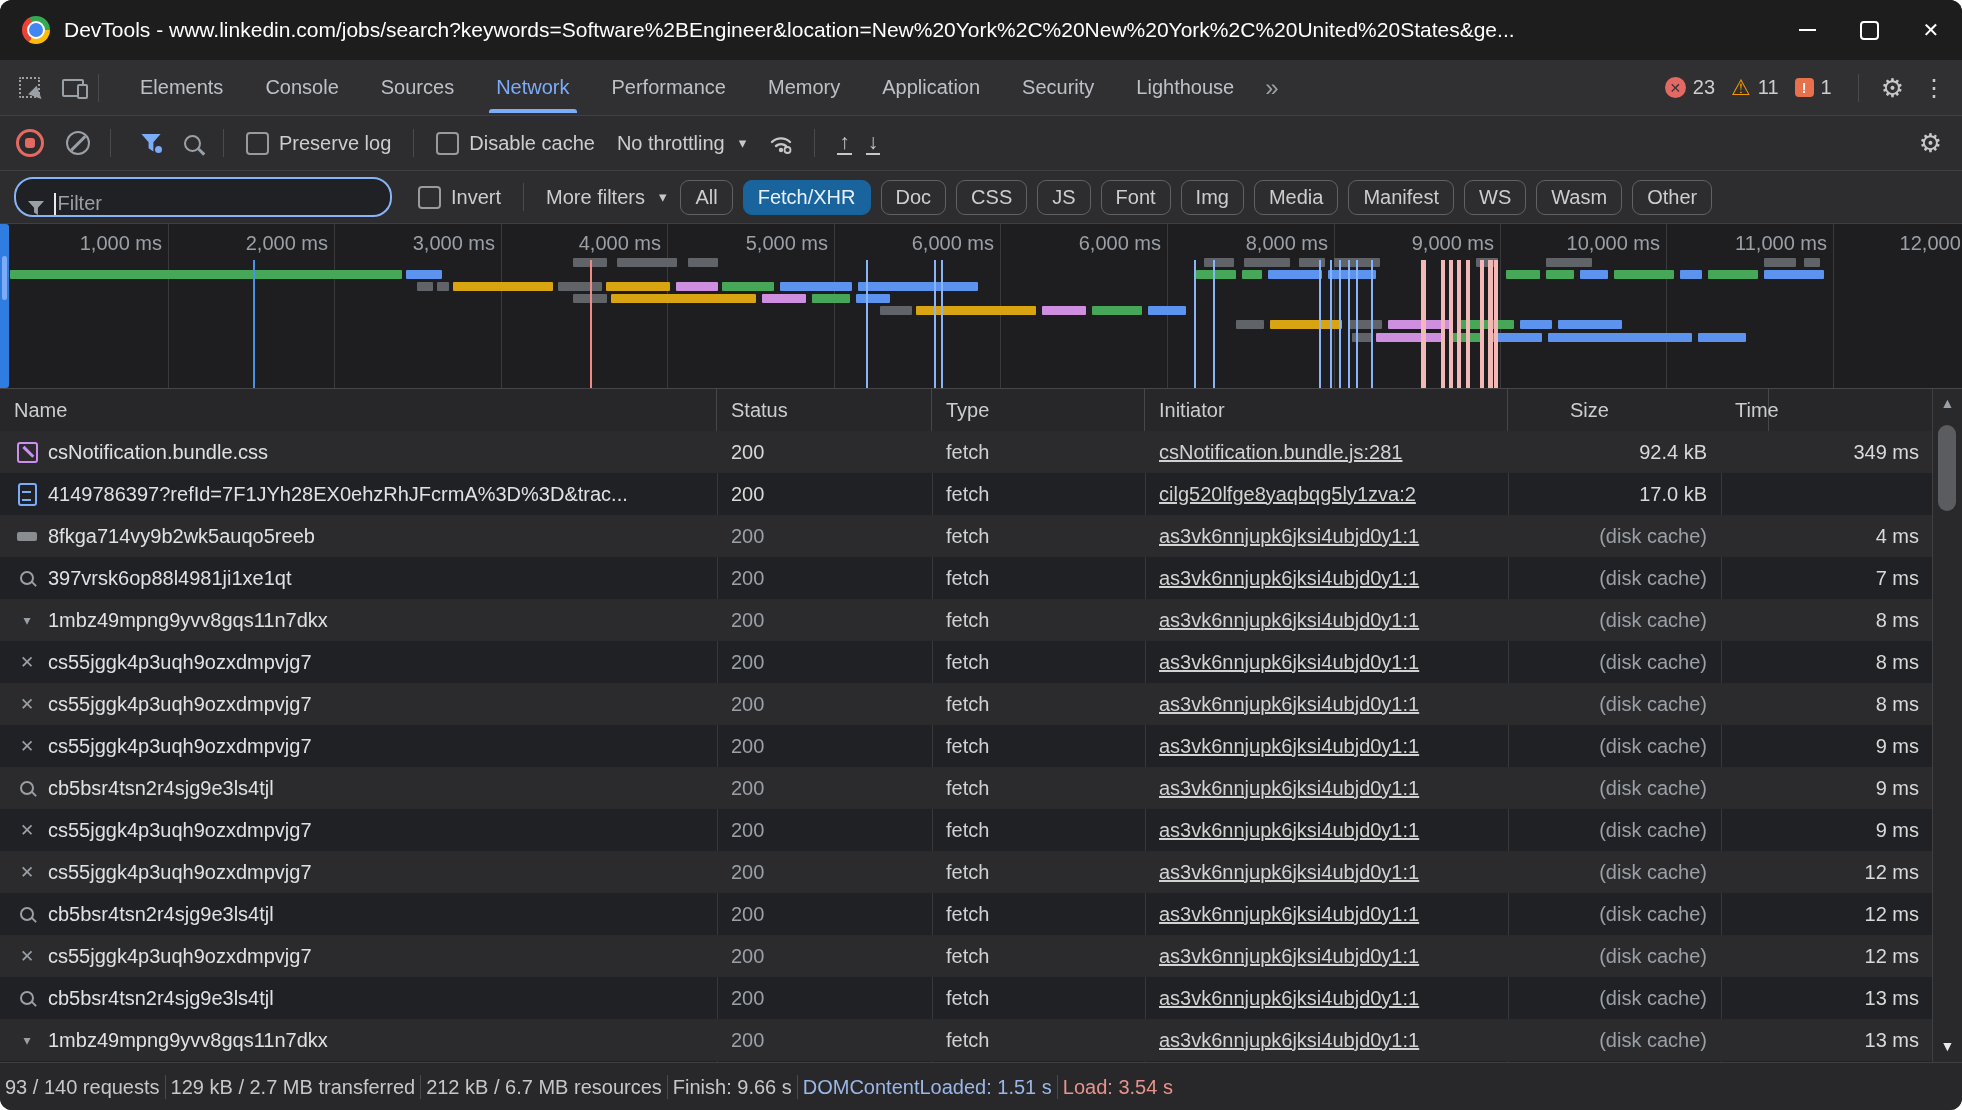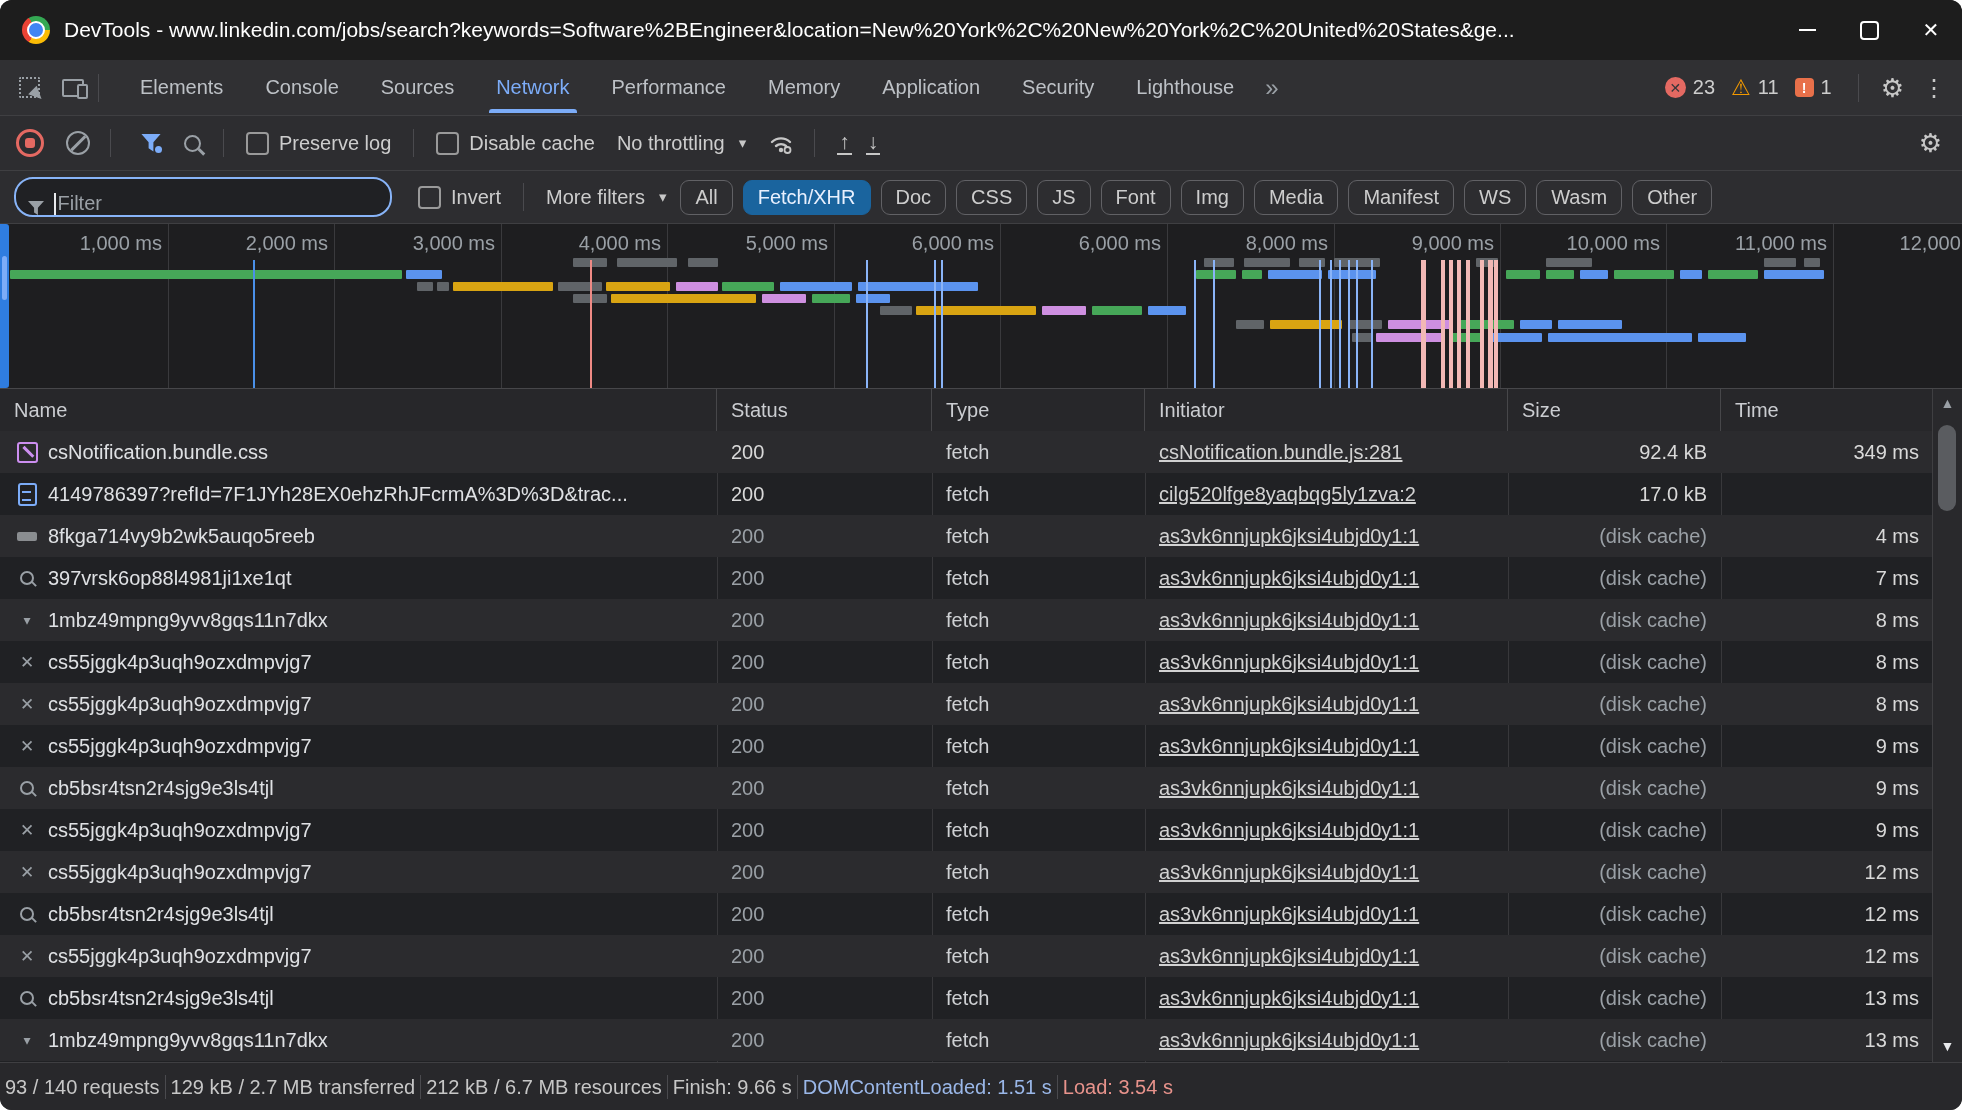--- a/index.html
+++ b/index.html
@@ -342,21 +342,21 @@
       <div class="ov-line" style="left: 1480px; width: 4px; background: rgb(242, 184, 181);"></div>
       <div class="ov-line" style="left: 1488px; width: 5px; background: rgb(242, 184, 181);"></div>
       <div class="ov-line" style="left: 1494px; width: 4px; background: rgb(242, 184, 181);"></div>
     </div>
 
   <div class="thead" id="thead">
       <div class="th" style="left: 0px; width: 717px;">Name</div>
       <div class="th" style="left: 717px; width: 215px;">Status</div>
       <div class="th" style="left: 932px; width: 213px;">Type</div>
       <div class="th" style="left: 1145px; width: 363px;">Initiator</div>
-      <div class="th" style="left: 1508px; width: 213px;">Size</div>
+      <div class="th" style="left: 1556px; width: 213px;">Size</div>
       <div class="th" style="left: 1721px; width: 212px;">Time</div>
     </div>
 
   <div class="tbody" id="tbody">
       <div class="colsep" style="left: 717px;"></div>
       <div class="colsep" style="left: 932px;"></div>
       <div class="colsep" style="left: 1145px;"></div>
       <div class="colsep" style="left: 1508px;"></div>
       <div class="colsep" style="left: 1721px;"></div>
       <div class="row alt" style="top: 0px;">

